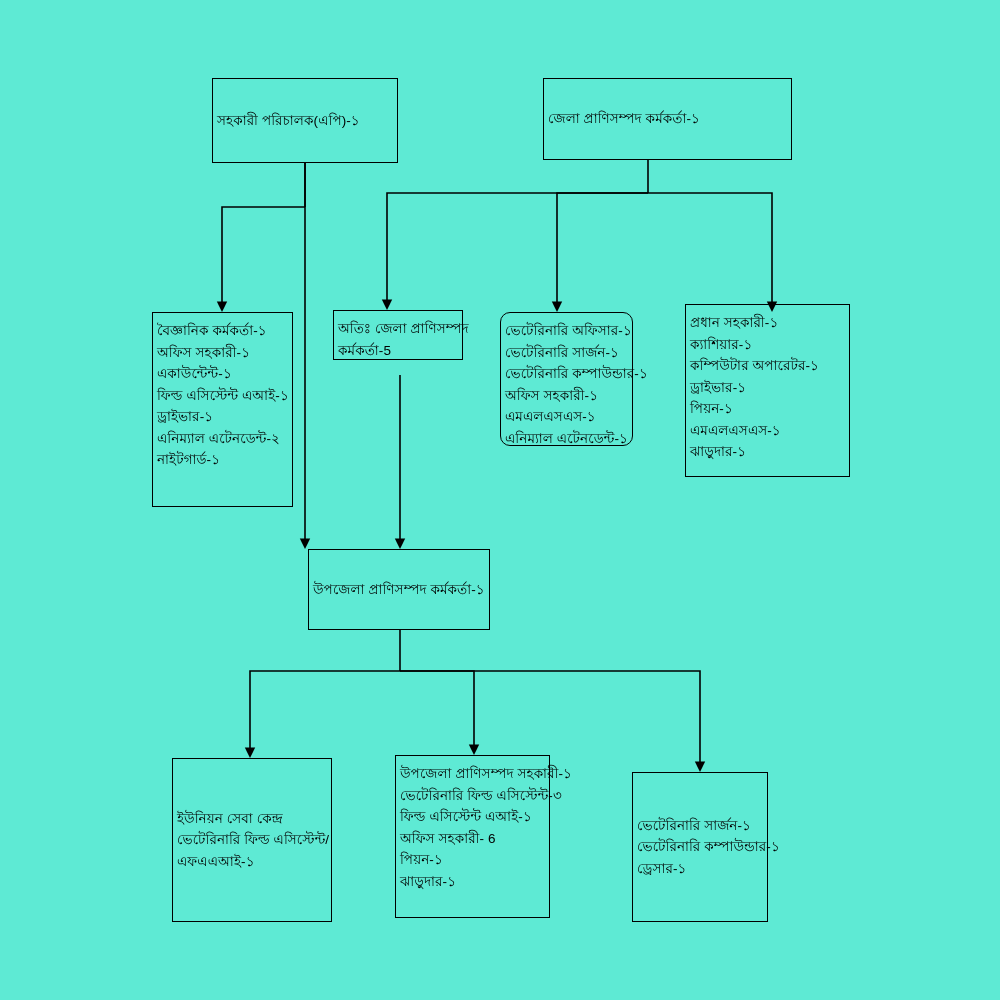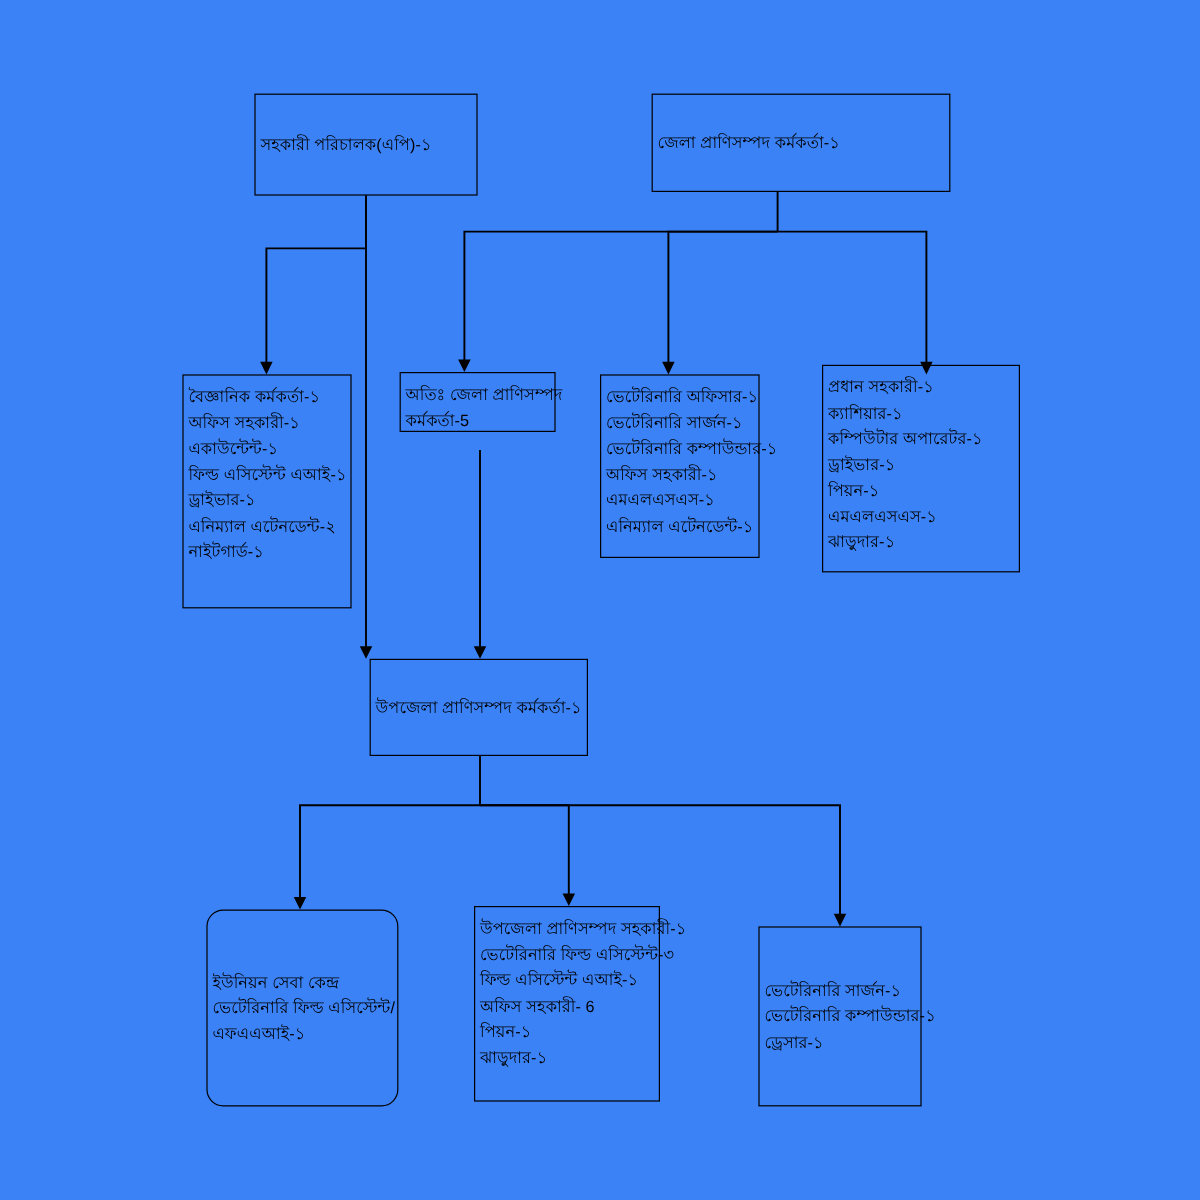--- a/index.html
+++ b/index.html
@@ -10,21 +10,21 @@
   body {
     width: 1000px;
     height: 1000px;
     font-family: "Liberation Sans", "DejaVu Sans", sans-serif;
     overflow: hidden;
   }
   #org-chart-root {
     position: relative;
     width: 1000px;
     height: 1000px;
-    background: #3b82f6;
+    background: #5eead4;
   }
   #chart-svg {
     position: absolute;
     top: 0;
     left: 0;
     width: 1000px;
     height: 1000px;
   }
   .node-box {
     position: absolute;
@@ -111,21 +111,21 @@
           <div class="node-line">এনিম্যাল এটেনডেন্ট-২</div>
           <div class="node-line">নাইটগার্ড-১</div>
         </div>
       </div>
       <div class="node-box pad-top" style="left: 333px; top: 310px; width: 130px; height: 50px;">
         <div class="node-lines">
           <div class="node-line">অতিঃ জেলা প্রাণিসম্পদ</div>
           <div class="node-line">কর্মকর্তা-5</div>
         </div>
       </div>
-      <div class="node-box pad-top" style="left: 500px; top: 312px; width: 133px; height: 153px;">
+      <div class="node-box pad-top" style="left: 500px; top: 312px; width: 133px; height: 134px; border-radius: 10px;">
         <div class="node-lines">
           <div class="node-line">ভেটেরিনারি অফিসার-১</div>
           <div class="node-line">ভেটেরিনারি সার্জন-১</div>
           <div class="node-line">ভেটেরিনারি কম্পাউন্ডার-১</div>
           <div class="node-line">অফিস সহকারী-১</div>
           <div class="node-line">এমএলএসএস-১</div>
           <div class="node-line">এনিম্যাল এটেনডেন্ট-১</div>
         </div>
       </div>
       <div class="node-box pad-top" style="left: 685px; top: 304px; width: 165px; height: 173px;">
@@ -137,21 +137,21 @@
           <div class="node-line">পিয়ন-১</div>
           <div class="node-line">এমএলএসএস-১</div>
           <div class="node-line">ঝাড়ুদার-১</div>
         </div>
       </div>
       <div class="node-box center-v" style="left: 308px; top: 549px; width: 182px; height: 81px;">
         <div class="node-lines">
           <div class="node-line">উপজেলা প্রাণিসম্পদ কর্মকর্তা-১</div>
         </div>
       </div>
-      <div class="node-box center-v" style="left: 172px; top: 758px; width: 160px; height: 164px; border-radius: 14px;">
+      <div class="node-box center-v" style="left: 172px; top: 758px; width: 160px; height: 164px;">
         <div class="node-lines">
           <div class="node-line">ইউনিয়ন সেবা কেন্দ্র</div>
           <div class="node-line">ভেটেরিনারি ফিল্ড এসিস্টেন্ট/</div>
           <div class="node-line">এফএএআই-১</div>
         </div>
       </div>
       <div class="node-box pad-top" style="left: 395px; top: 755px; width: 155px; height: 163px;">
         <div class="node-lines">
           <div class="node-line">উপজেলা প্রাণিসম্পদ সহকারী-১</div>
           <div class="node-line">ভেটেরিনারি ফিল্ড এসিস্টেন্ট-৩</div>

